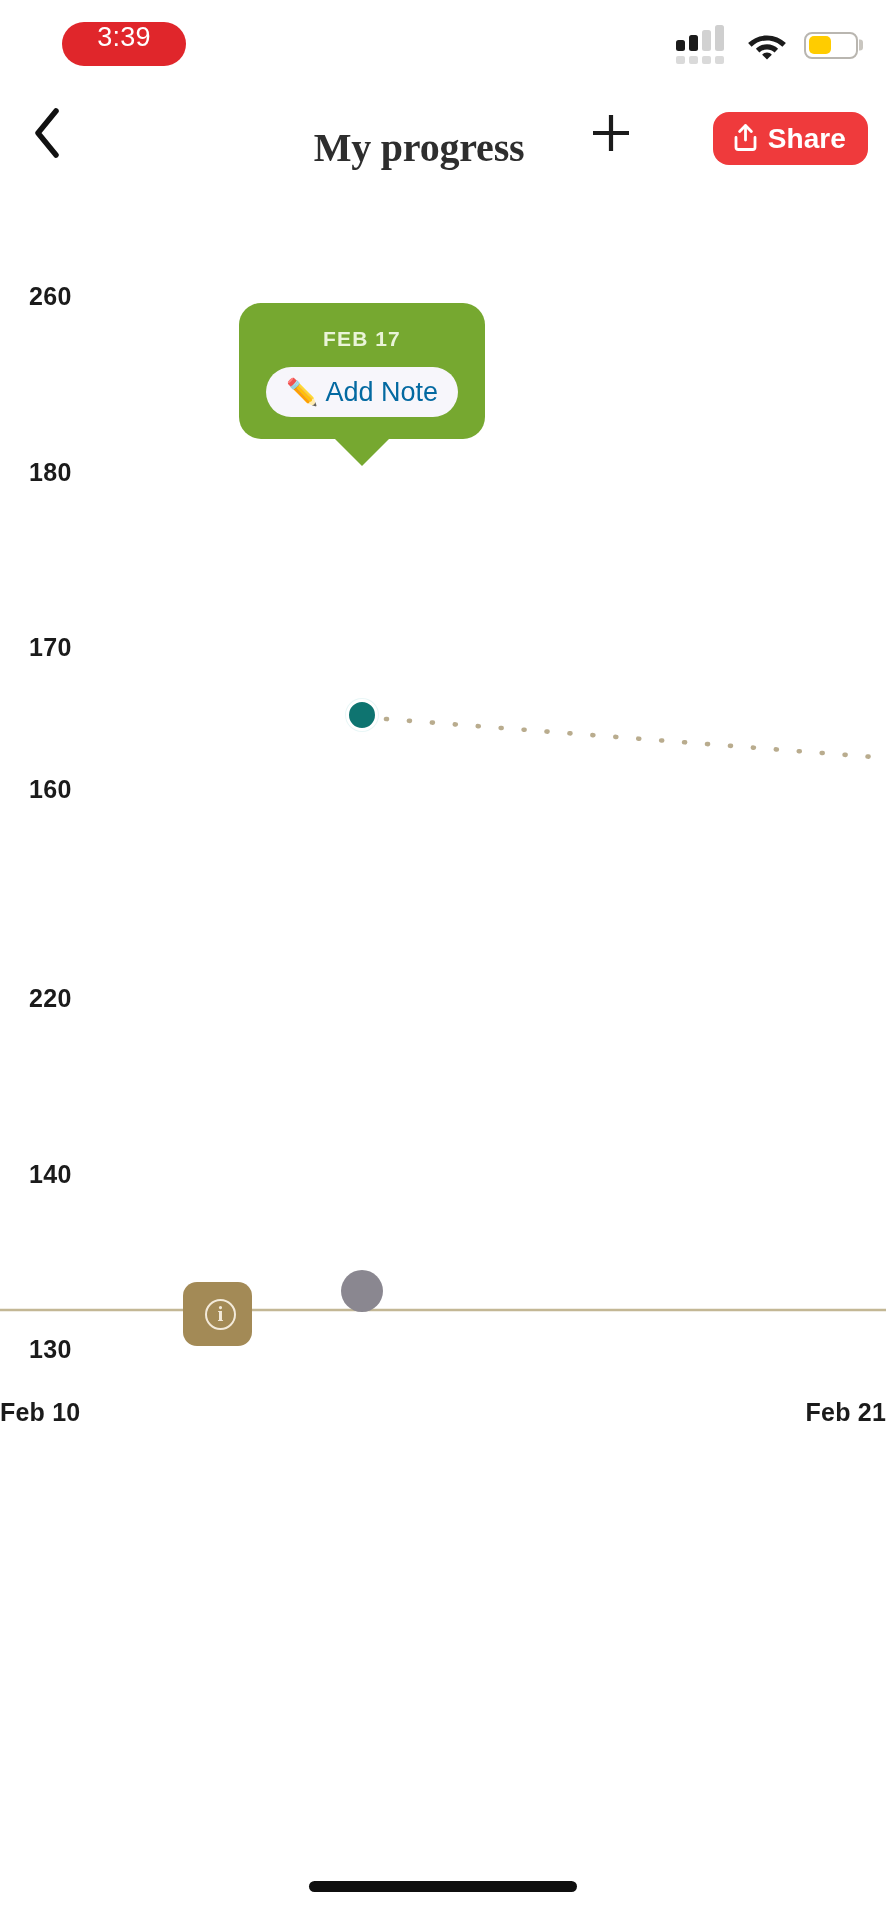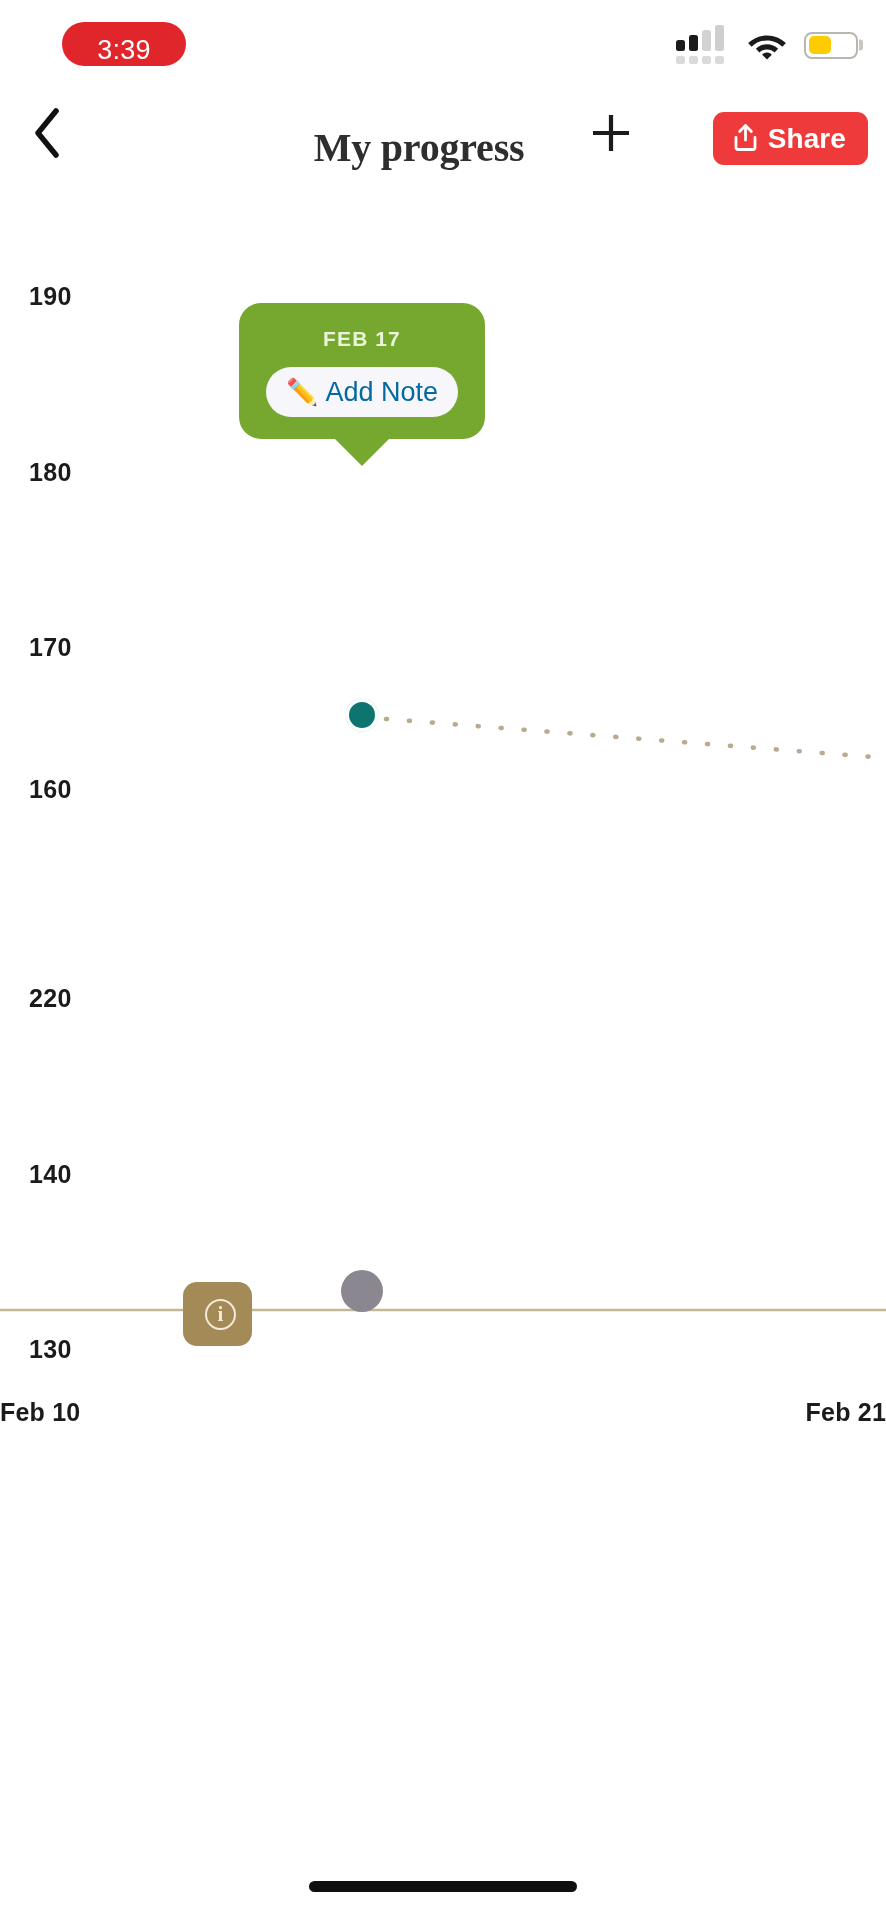--- a/index.html
+++ b/index.html
@@ -10,21 +10,21 @@
     overflow:hidden;
   }
   #screen { position:relative; width:886px; height:1920px; background:#fff; }
 
   
   .statusbar { position:absolute; left:0; top:0; width:886px; height:92px; }
   .time-pill {
     position:absolute; left:62px; top:22px;
     width:124px; height:44px;
     background:#E0262B; border-radius:22px;
-    display:flex; align-items:flex-end; justify-content:center;
+    display:flex; align-items:flex-start; justify-content:center;
   }
   .time-pill span {
     color:#ffffff; font-size:27px; font-weight:400;
     letter-spacing:0.3px;
   }
   .status-right {
     position:absolute; right:28px; top:26px;
     display:flex; align-items:center; gap:17px;
   }
   
@@ -67,21 +67,21 @@
     letter-spacing:-0.2px;
     padding-right:48px;
   }
   .plus-btn {
     position:absolute; left:575px; top:0; width:72px; height:86px;
     display:flex; align-items:center; justify-content:center;
   }
   .share-btn {
     position:absolute; right:18px; top:20px;
     height:53px; padding:0 22px 0 19px;
-    background:#EF3A3C; border-radius:11px;
+    background:#EF3A3C; border-radius:16px;
     display:flex; align-items:center; gap:9px;
     border:none; cursor:pointer;
   }
   .share-btn .lbl {
     color:#fff; font-size:28px; font-weight:700; letter-spacing:0.1px;
   }
 
   
   .chart { position:absolute; left:0; top:178px; width:886px; height:1660px; }
   .ytick {
@@ -245,21 +245,21 @@
           <path d="M7.6 8.6L13.5 2.6L19.4 8.6" stroke="#ffffff" stroke-width="2.8" fill="none" stroke-linecap="round" stroke-linejoin="round"></path>
           <path d="M4 14.5V24.2C4 25.5 5 26.5 6.3 26.5H20.7C22 26.5 23 25.5 23 24.2V14.5" stroke="#ffffff" stroke-width="2.8" fill="none" stroke-linecap="round" stroke-linejoin="round"></path>
         </svg>
       </span>
       <span class="lbl">Share</span>
     </button>
   </div>
 
   <div class="chart">
 
-    <div class="ytick" style="top:118px">190</div>
+    <div class="ytick" style="top:118px">260</div>
     <div class="ytick" style="top:294px">180</div>
     <div class="ytick" style="top:469px">170</div>
     <div class="ytick" style="top:611px">160</div>
     <div class="ytick" style="top:820px">220</div>
     <div class="ytick" style="top:996px">140</div>
     <div class="ytick" style="top:1171px">130</div>
 
     <svg class="overlay">
 
       <line x1="0" y1="1132" x2="886" y2="1132" stroke="#C3B795" stroke-width="2.4"></line>

